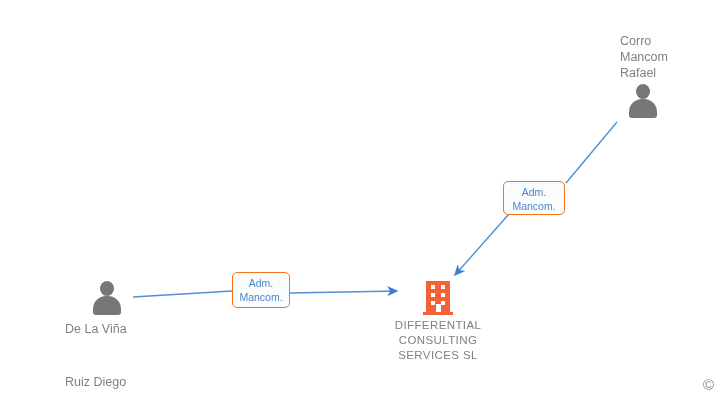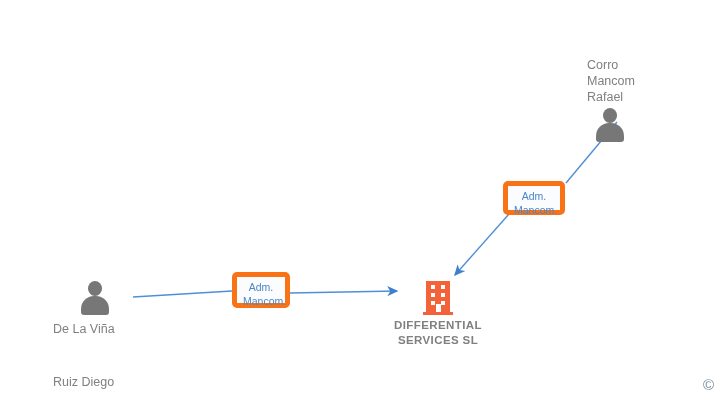--- a/index.html
+++ b/index.html
@@ -95,30 +95,30 @@
     position: absolute;
     left: 13px;
     bottom: 3px;
     width: 5px;
     height: 8px;
     background: #ffffff;
   }
   .company-label {
     color: #808080;
     font-size: 11.5px;
-    font-weight: bold;
+    font-weight: normal;
     line-height: 15px;
     letter-spacing: 0.4px;
     white-space: nowrap;
     margin-top: 3px;
   }
   
   .rel-badge {
     position: absolute;
-    border: 5px solid #f97316;
+    border: 1px solid #f97316;
     border-radius: 5px;
     background: #fbfcfe;
     color: #4a86c8;
     font-size: 10.5px;
     line-height: 14px;
     text-align: center;
     padding: 3px 6px;
     box-sizing: border-box;
   }
   
@@ -164,31 +164,31 @@
       <path d="M133,297 L232,291" stroke="#4f8fd8" stroke-width="1.4" fill="none"></path>
       <path d="M290,293 L397,291" stroke="#4f8fd8" stroke-width="1.4" fill="none" marker-end="url(#arrowBlue)"></path>
     </g>
 
     <g>
       <path d="M617,122 L566,183" stroke="#4f8fd8" stroke-width="1.4" fill="none"></path>
       <path d="M509,214 L455,275" stroke="#4f8fd8" stroke-width="1.4" fill="none" marker-end="url(#arrowBlue)"></path>
     </g>
   </svg>
 
-  <div class="person-node" style="left:587px; top:33px;margin-top:24px;">
+  <div class="person-node" style="left:620px; top:33px;">
     <div class="node-label">Corro</div>
     <div class="node-label">Mancom</div>
     <div class="node-label">Rafael</div>
     <div class="person-icon" style="margin-left:4px; margin-top:3px;">
       <span class="head"></span>
       <span class="body"></span>
     </div>
   </div>
 
-  <div class="person-node" style="left:68px; top:281px;">
+  <div class="person-node" style="left:80px; top:281px;">
     <div class="person-icon" style="margin-left:8px;">
       <span class="head"></span>
       <span class="body"></span>
     </div>
     <div class="node-label" style="margin-top:6px; margin-left:-15px;">De La Viña</div>
     <div class="node-label" style="margin-left:-15px;margin-top:37px;">Ruiz Diego</div>
   </div>
 
   <div class="company-node" style="left:352px; top:281px; width:172px;">
     <div class="building-icon">
@@ -196,20 +196,21 @@
       <span class="base"></span>
       <span class="win" style="left:8px;  top:4px;"></span>
       <span class="win" style="left:18px; top:4px;"></span>
       <span class="win" style="left:8px;  top:12px;"></span>
       <span class="win" style="left:18px; top:12px;"></span>
       <span class="win" style="left:8px;  top:20px;"></span>
       <span class="win" style="left:18px; top:20px;"></span>
       <span class="door"></span>
     </div>
     <div class="company-label">DIFFERENTIAL</div>
+    <div class="company-label" style="margin-top:0;">CONSULTING</div>
     <div class="company-label" style="margin-top:0;">SERVICES  SL</div>
   </div>
 
   <div class="rel-badge" style="left:232px; top:272px; width:58px; height:36px;">
     <div>Adm.</div>
     <div>Mancom.</div>
   </div>
 
   <div class="rel-badge" style="left:503px; top:181px; width:62px; height:34px;">
     <div>Adm.</div>

